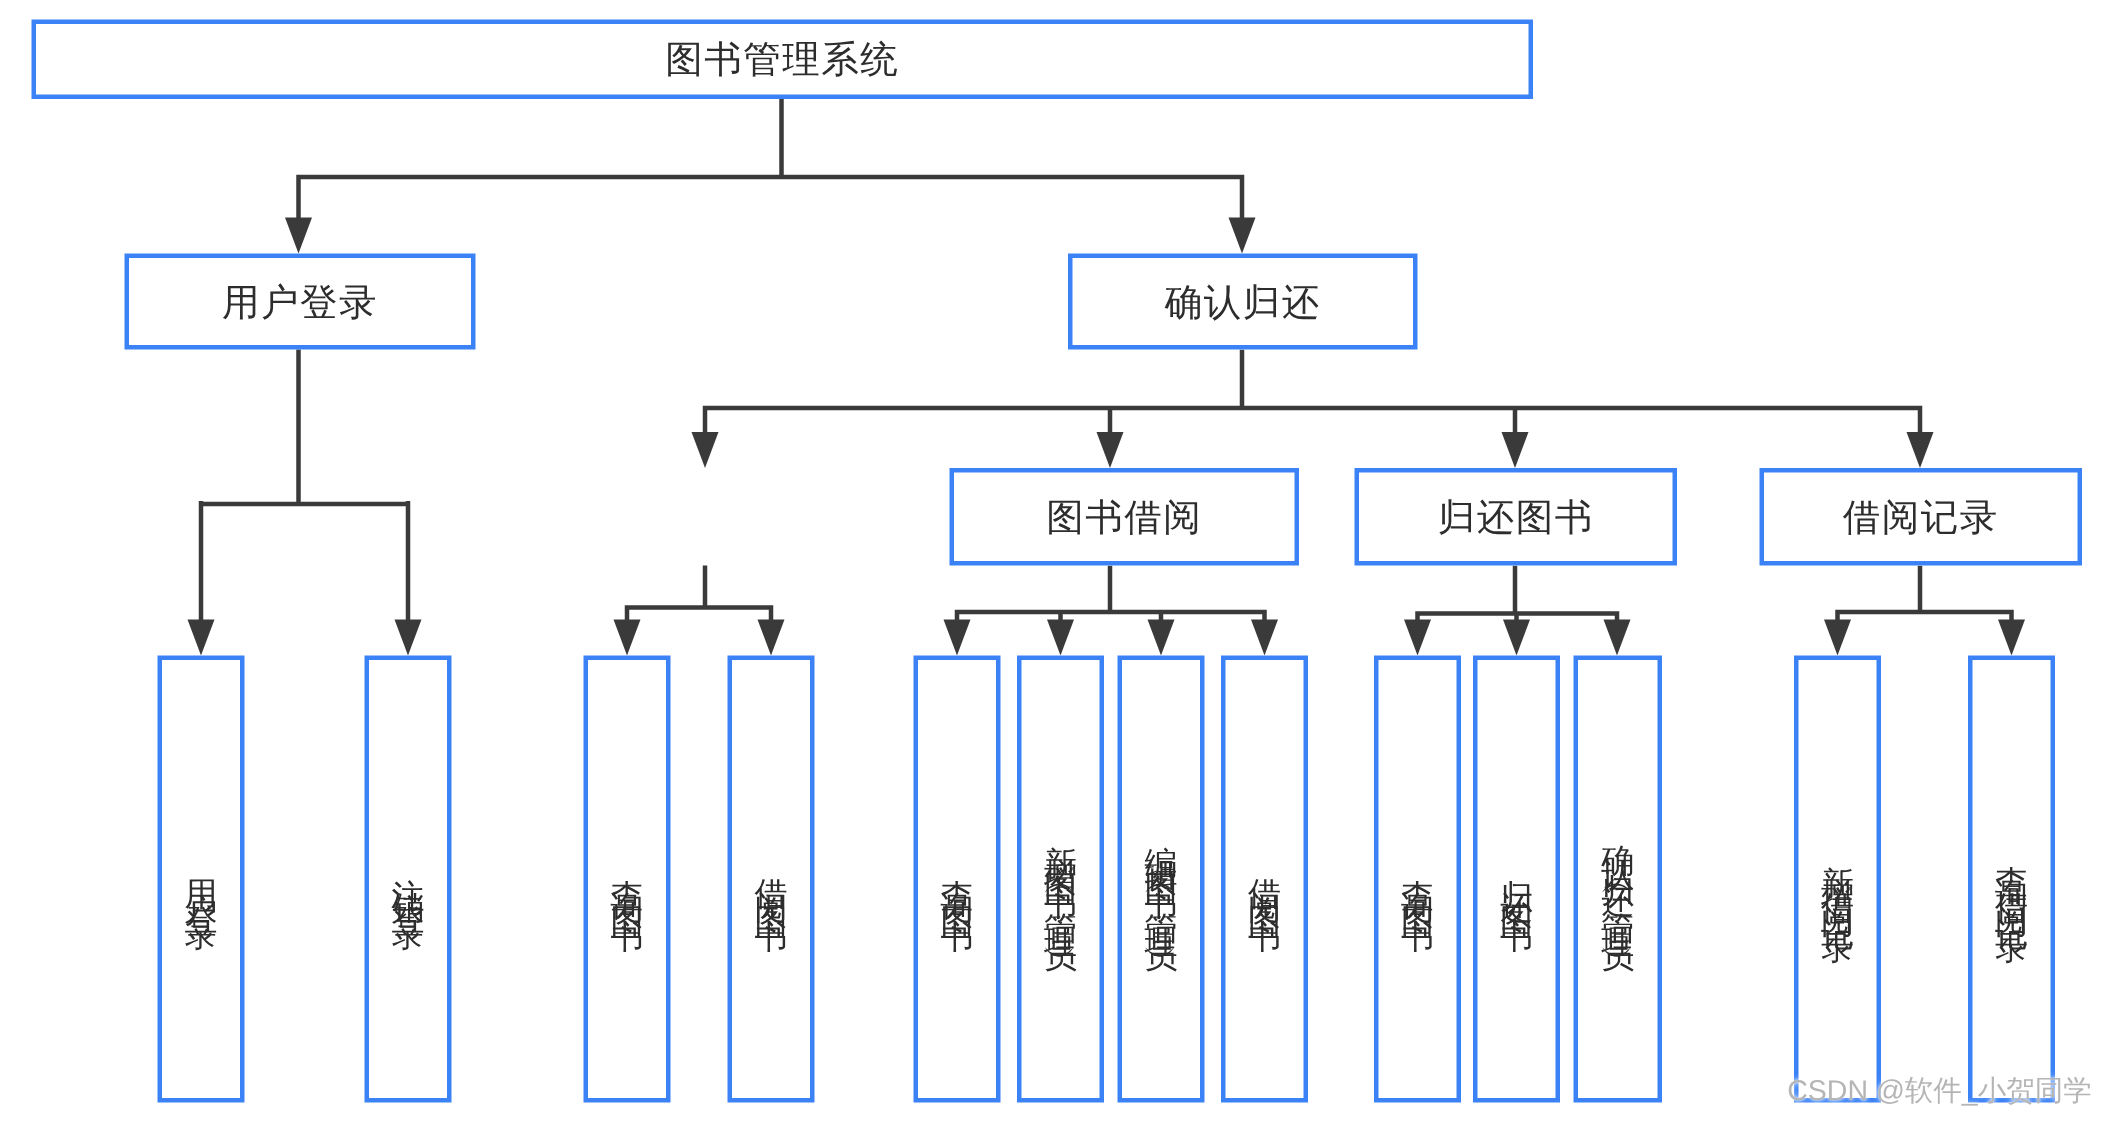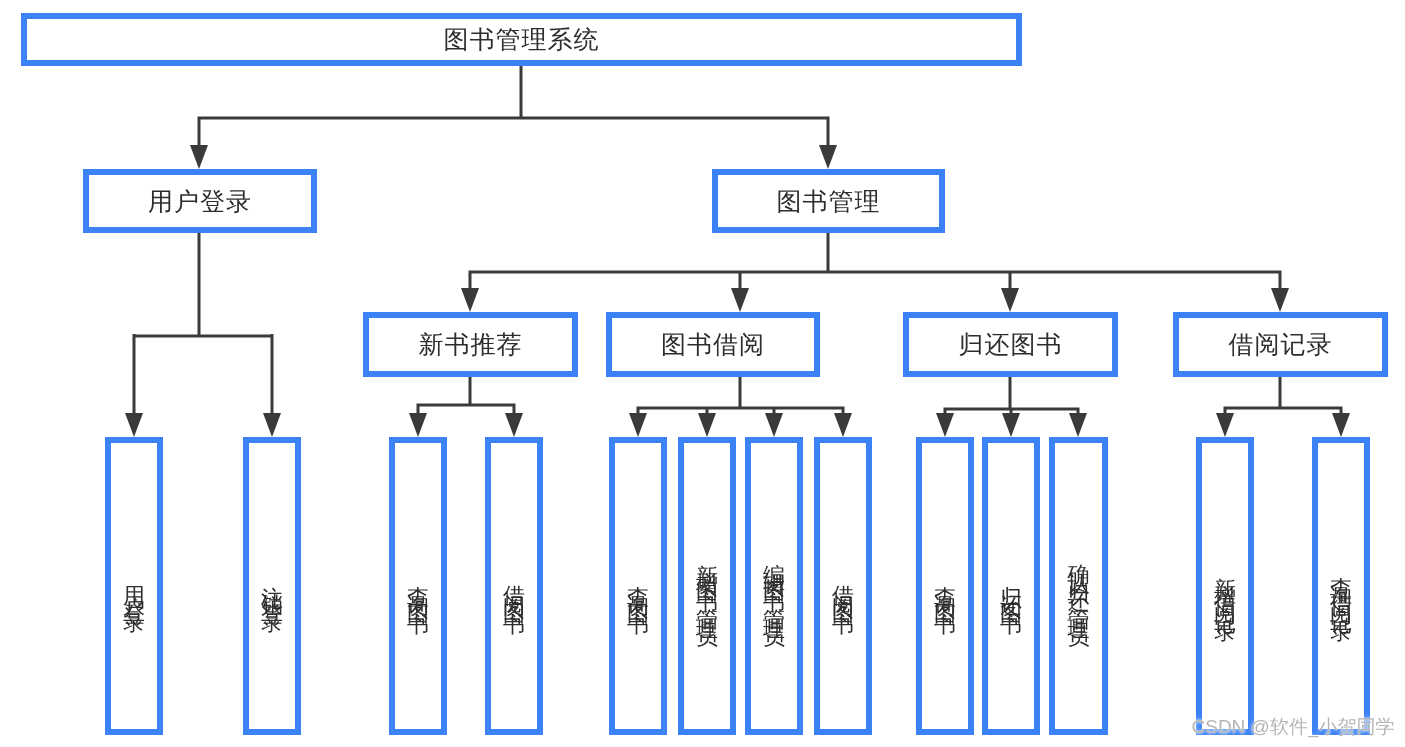--- a/index.html
+++ b/index.html
@@ -14,21 +14,21 @@
     overflow: hidden;
   }
   svg.connectors {
     position: absolute;
     left: 0; top: 0;
     width: 1405px; height: 747px;
   }
   .box {
     position: absolute;
     background: #ffffff;
-    border: 6px solid #3b82f6;
+    border: 3px solid #3b82f6;
     display: flex;
     align-items: center;
     justify-content: center;
     text-align: center;
   }
   .hbox { font-size: 25px; letter-spacing: 1px; }
   .vbox span {
     writing-mode: vertical-rl;
     text-orientation: mixed;
     font-size: 22px;
@@ -106,27 +106,24 @@
   </svg>
 
   <div class="box hbox" style="left:21px; top:13px; width:1001px; height:53px;">
     <span>图书管理系统</span>
   </div>
 
   <div class="box hbox" style="left:83px; top:169px; width:234px; height:64px;">
     <span>用户登录</span>
   </div>
   <div class="box hbox" style="left:712px; top:169px; width:233px; height:64px;">
-    <span>图书管理</span>
+    <span>确认归还</span>
   </div>
 
-  <div class="box hbox" style="left:363px; top:312px; width:215px; height:65px;">
-    <span>新书推荐</span>
-  </div>
-  <div class="box hbox" style="left:606px; top:312px; width:214px; height:65px;">
+  <div class="box hbox" style="left:633px; top:312px; width:233px; height:65px;">
     <span>图书借阅</span>
   </div>
   <div class="box hbox" style="left:903px; top:312px; width:215px; height:65px;">
     <span>归还图书</span>
   </div>
   <div class="box hbox" style="left:1173px; top:312px; width:215px; height:65px;">
     <span>借阅记录</span>
   </div>
 
   <div class="box vbox" style="left:105px; top:437px; width:58px; height:298px;">

